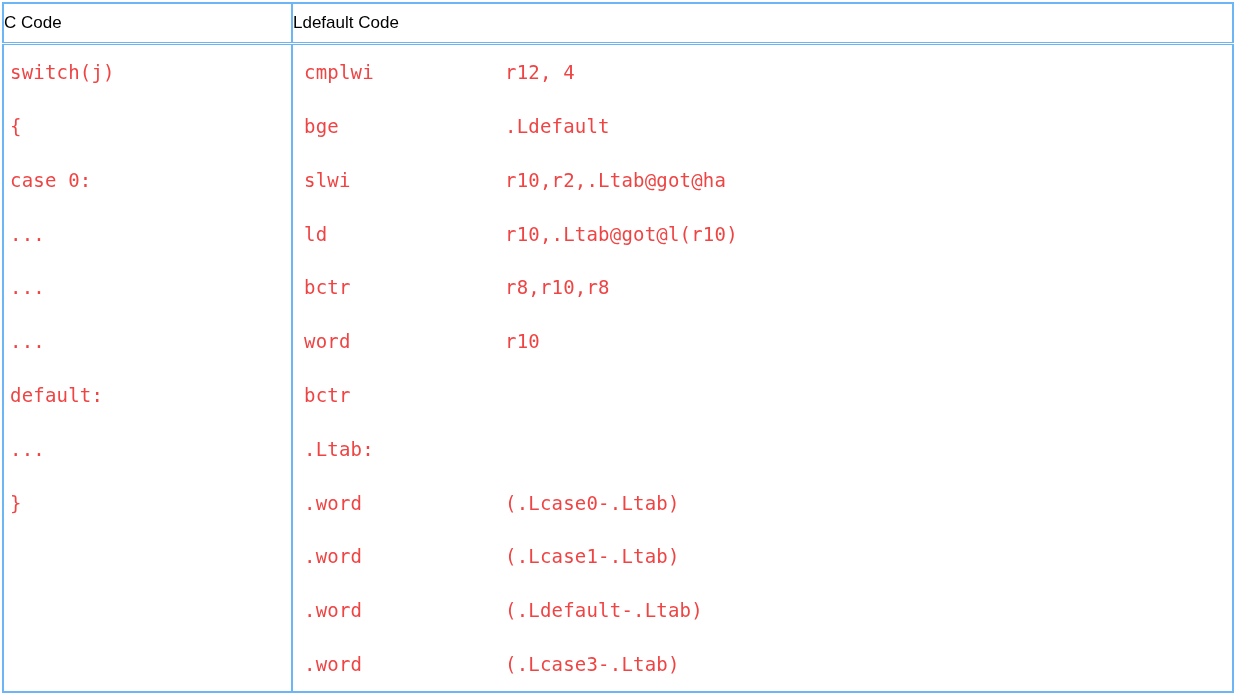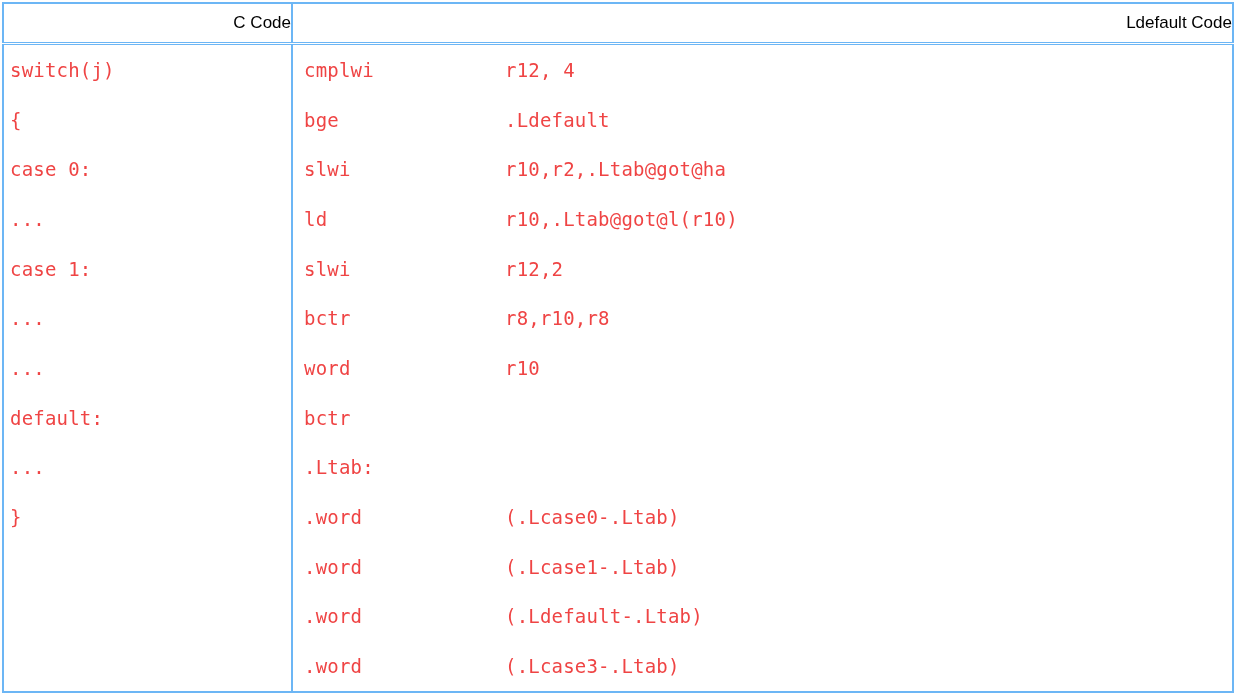--- a/index.html
+++ b/index.html
@@ -39,21 +39,21 @@
   col.asm-col { width: 941px; }
 
   thead th {
     height: 38px;
     padding: 0;
     margin: 0;
     font-family: "Liberation Sans", sans-serif;
     font-size: 17px;
     font-weight: normal;
     color: #000000;
-    text-align: right;
+    text-align: left;
     vertical-align: middle;
     background: #ffffff;
     border-right: 2px solid #6cb6f5;
     
     border-bottom: 3px double #6cb6f5;
   }
   thead th.last-head { border-right: none; }
 
   tbody td {
     padding: 0;
@@ -122,24 +122,20 @@
         </tr>
         <tr>
           <td class="c-cell"><span class="c-line">case 0:</span></td>
           <td class="asm-cell"><div class="asm-line"><span class="mnemonic">slwi</span><span class="operand">r10,r2,.Ltab@got@ha</span></div></td>
         </tr>
         <tr>
           <td class="c-cell"><span class="c-line">...</span></td>
           <td class="asm-cell"><div class="asm-line"><span class="mnemonic">ld</span><span class="operand">r10,.Ltab@got@l(r10)</span></div></td>
         </tr>
         <tr>
-          <td class="c-cell"><span class="c-line">case 1:</span></td>
-          <td class="asm-cell"><div class="asm-line"><span class="mnemonic">slwi</span><span class="operand">r12,2</span></div></td>
-        </tr>
-        <tr>
           <td class="c-cell"><span class="c-line">...</span></td>
           <td class="asm-cell"><div class="asm-line"><span class="mnemonic">bctr</span><span class="operand">r8,r10,r8</span></div></td>
         </tr>
         <tr>
           <td class="c-cell"><span class="c-line">...</span></td>
           <td class="asm-cell"><div class="asm-line"><span class="mnemonic">word</span><span class="operand">r10</span></div></td>
         </tr>
         <tr>
           <td class="c-cell"><span class="c-line">default:</span></td>
           <td class="asm-cell"><div class="asm-line"><span class="mnemonic">bctr</span><span class="operand"></span></div></td>

